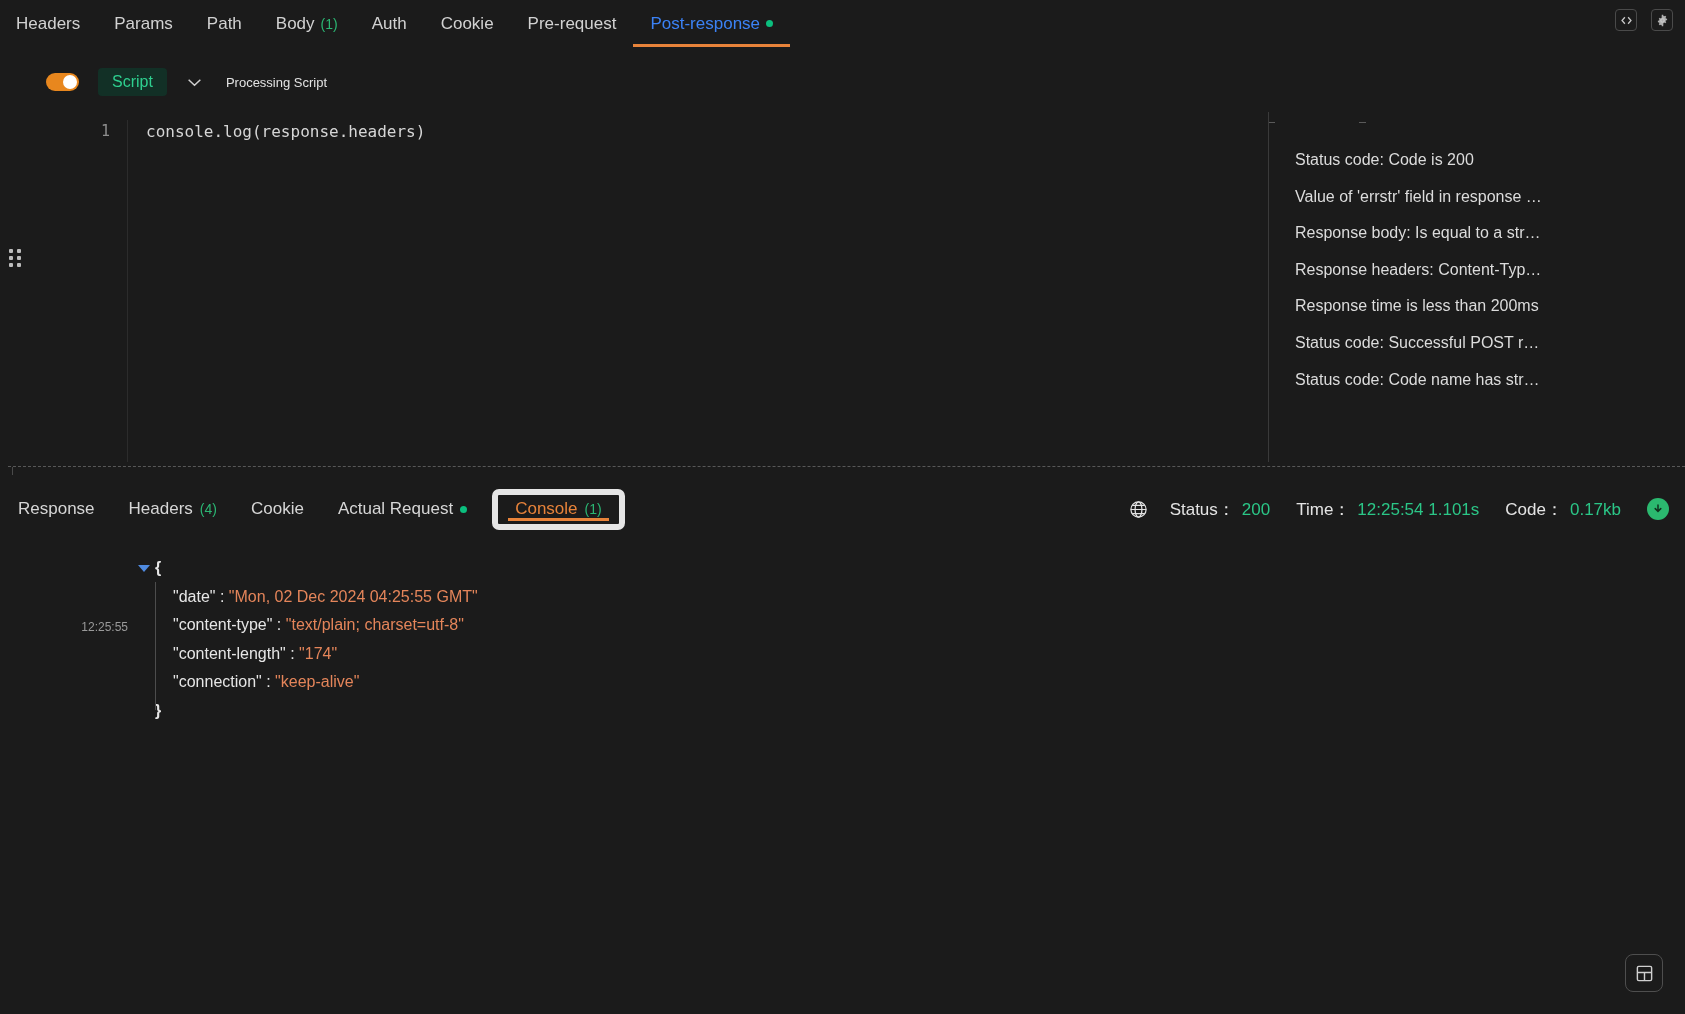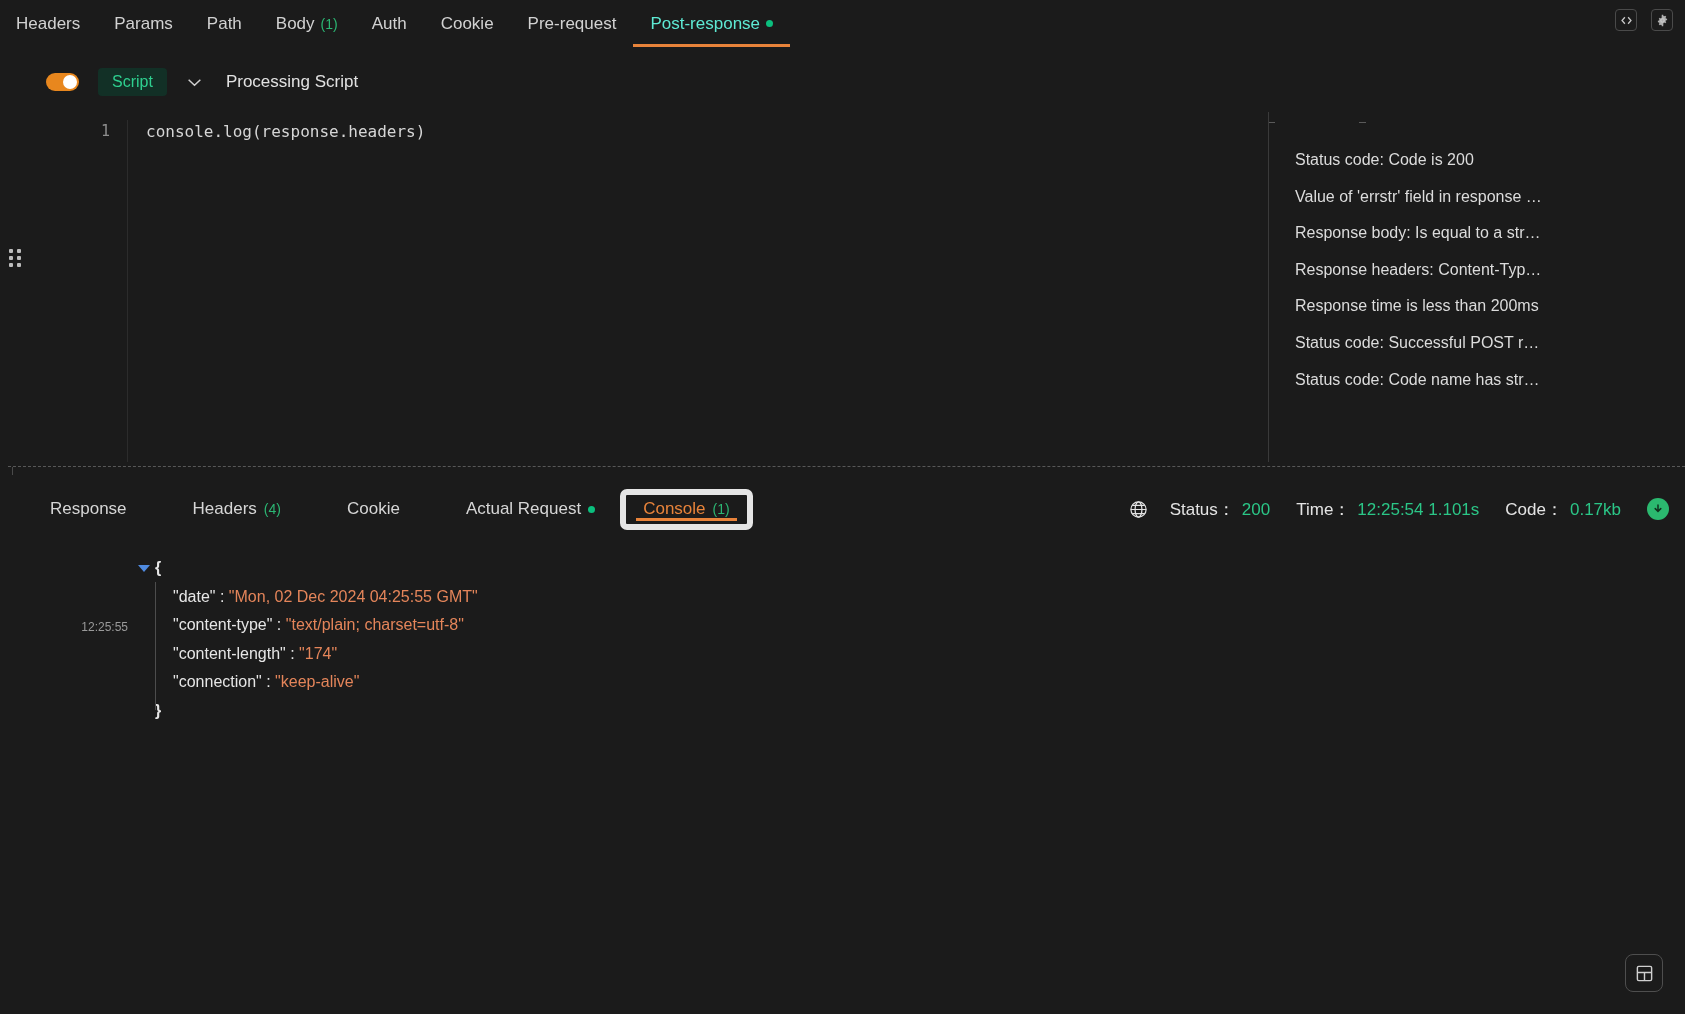--- a/index.html
+++ b/index.html
@@ -17,21 +17,21 @@
     position: absolute; left: 0; top: 0; width: 1685px; height: 47px;
     display: flex; align-items: center;
   }
   .ttab {
     position: relative; height: 47px; display: flex; align-items: center;
     gap: 6px; padding: 0 17px; font-size: 17px; color: #d2d2d2;
     cursor: pointer; white-space: nowrap;
   }
   .ttab:first-child { padding-left: 16px; }
   .ttab .cnt { font-size: 14px; color: #2bb673; }
-  .ttab.active { color: #5eead4; }
+  .ttab.active { color: #3b82f6; }
   .ttab.active::after {
     content: ""; position: absolute; left: 0; right: 0; bottom: 0;
     height: 3px; background: #e8833a;
   }
   .green-dot {
     width: 7px; height: 7px; border-radius: 50%;
     background: #0bbf7e; display: inline-block;
   }
   #top-icons {
     position: absolute; right: 12px; top: 9px;
@@ -60,21 +60,21 @@
     margin-left: 19px; height: 28px; padding: 0 14px; border-radius: 4px;
     background: #123026; color: #2ecf8f; font-size: 16px;
     display: flex; align-items: center; cursor: pointer; flex: none;
   }
   #script-caret {
     margin-left: 14px; width: 28px; height: 28px; color: #cfcfcf;
     display: flex; align-items: center; justify-content: center;
     cursor: pointer; flex: none;
   }
   #proc-label {
-    margin-left: 17px; font-size: 17px; color: #e2e2e2; white-space: nowrap;
+    margin-left: 17px; font-size: 13px; color: #e2e2e2; white-space: nowrap;
   }
 
   
   #editor {
     position: absolute; left: 0; top: 112px; width: 1268px; height: 350px;
   }
   #gutter-line {
     position: absolute; left: 127px; top: 8px; bottom: 0; width: 1px;
     background: #2c2c2c;
   }
@@ -127,21 +127,21 @@
   }
 
   
   #resp-bar {
     position: absolute; left: 0; top: 484px; width: 1685px; height: 50px;
     display: flex; align-items: center;
   }
   .rtab {
     position: relative; height: 50px; display: flex; align-items: center;
     gap: 7px; padding: 0 17px; font-size: 17px; color: #d6d6d6;
-    cursor: pointer; white-space: nowrap; margin-left: 32px;
+    cursor: pointer; white-space: nowrap;
   }
   .rtab:first-child { padding-left: 18px; }
   .rtab .cnt { font-size: 14px; color: #2bb673; }
   .rtab.active { color: #e8833a; }
   .rtab.active .cnt { color: #2bb673; }
   .rtab.active::after {
     content: ""; position: absolute; left: 10px; right: 10px; bottom: 3px;
     height: 3px; background: #e8833a;
   }
   .rtab.focused {

